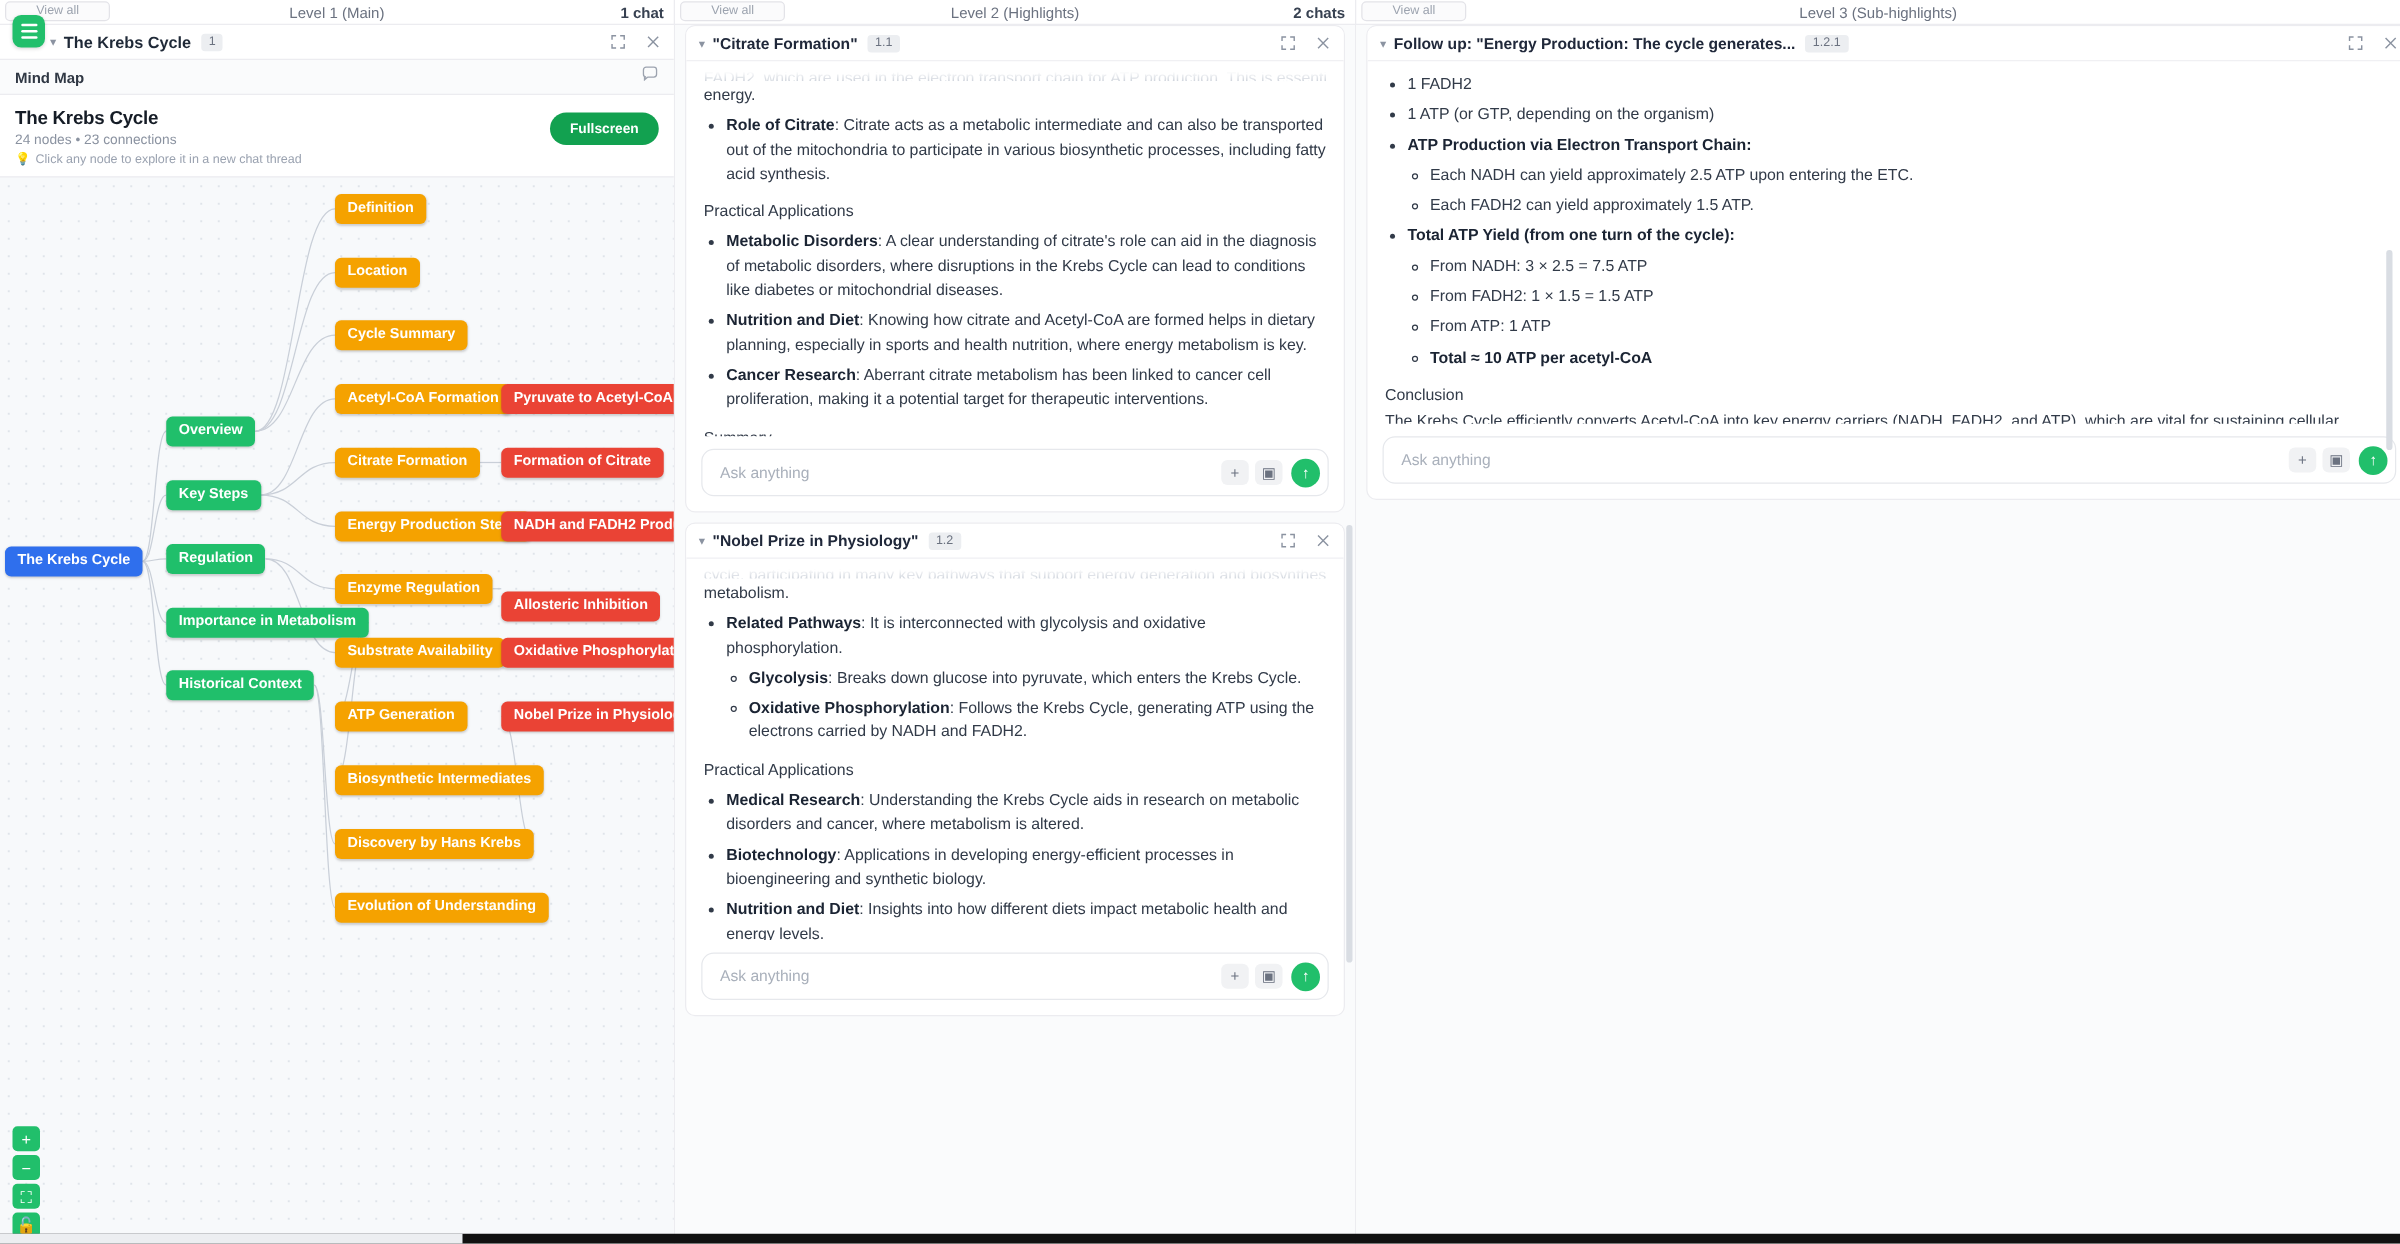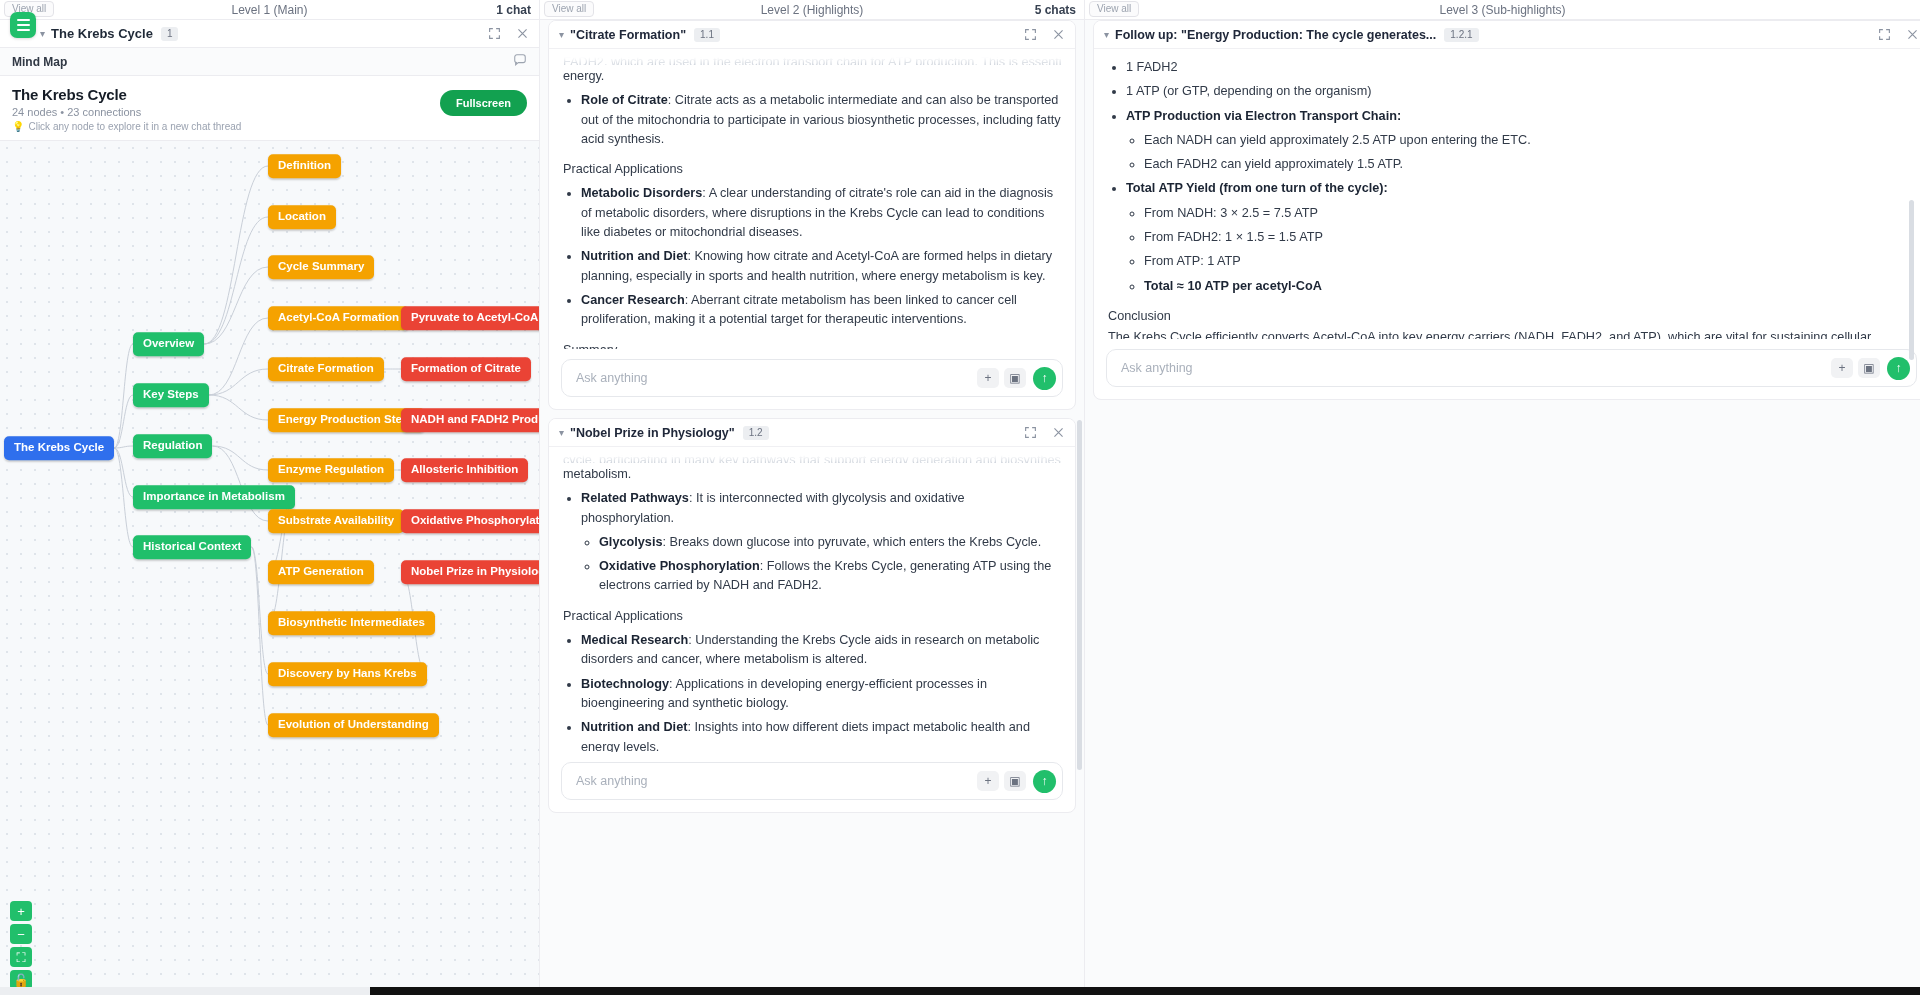--- a/index.html
+++ b/index.html
@@ -25,21 +25,21 @@
     font-size: 12px; color: #6b7280; font-weight: 400;
     border-right: 1px solid #ececf0;
   }
   .levelcol.c1 { width: 540px; }
   .levelcol.c2 { width: 545px; }
   .levelcol.c3 { flex: 1; border-right: none; }
   .viewall {
     position: absolute; left: 4px; top: 1px;
     font-size: 10px; color: #9ca3af;
     border: 1px solid #e3e3e8; border-radius: 4px;
-    background: #fbfbfc; padding: 2px 7px; line-height: 1;
+    background: #fbfbfc; padding: 2px 24px; line-height: 1;
   }
   .chatcount {
     position: absolute; right: 8px; top: 3px;
     font-size: 12px; font-weight: bold; color: #374151;
   }
 
   
   .leftpanel {
     position: relative; width: 540px; height: 995px;
     border-right: 1px solid #ececf0; background: #ffffff;
@@ -181,21 +181,21 @@
 
   <div class="levelbar">
     <div class="levelcol c1">
       <div class="viewall">View all</div>
       <span>Level 1 (Main)</span>
       <div class="chatcount">1 chat</div>
     </div>
     <div class="levelcol c2">
       <div class="viewall">View all</div>
       <span>Level 2 (Highlights)</span>
-      <div class="chatcount">5 chats</div>
+      <div class="chatcount">2 chats</div>
     </div>
     <div class="levelcol c3">
       <div class="viewall">View all</div>
       <span>Level 3 (Sub-highlights)</span>
     </div>
   </div>
 
   <div class="hamburger">
     <i></i>
     <i></i>
@@ -282,21 +282,21 @@
           <div class="node n-org" style="left: 268px; top: 279px;">Energy Production Steps</div>
           <div class="node n-org" style="left: 268px; top: 329px;">Enzyme Regulation</div>
           <div class="node n-org" style="left: 268px; top: 380px; text-align: right;">Substrate Availability</div>
           <div class="node n-org" style="left: 268px; top: 431px;">ATP Generation</div>
           <div class="node n-org" style="left: 268px; top: 482px;">Biosynthetic Intermediates</div>
           <div class="node n-org" style="left: 268px; top: 533px;">Discovery by Hans Krebs</div>
           <div class="node n-org" style="left: 268px; top: 584px;">Evolution of Understanding</div>
           <div class="node n-red" style="left: 401px; top: 177px;">Pyruvate to Acetyl-CoA</div>
           <div class="node n-red" style="left: 401px; top: 228px;">Formation of Citrate</div>
           <div class="node n-red" style="left: 401px; top: 279px;">NADH and FADH2 Production</div>
-          <div class="node n-red" style="left: 401px; top: 329px;">Allosteric Inhibition</div>
+          <div class="node n-red" style="left: 401px; top: 343px;">Allosteric Inhibition</div>
           <div class="node n-red" style="left: 401px; top: 380px;">Oxidative Phosphorylation</div>
           <div class="node n-red" style="left: 401px; top: 431px;">Nobel Prize in Physiology</div>
         </div>
       <div class="zoomctl" id="zoomctl">
           <div class="zbtn">+</div>
           <div class="zbtn">−</div>
           <div class="zbtn">⛶</div>
           <div class="zbtn">🔓</div>
         </div>
     </div>

